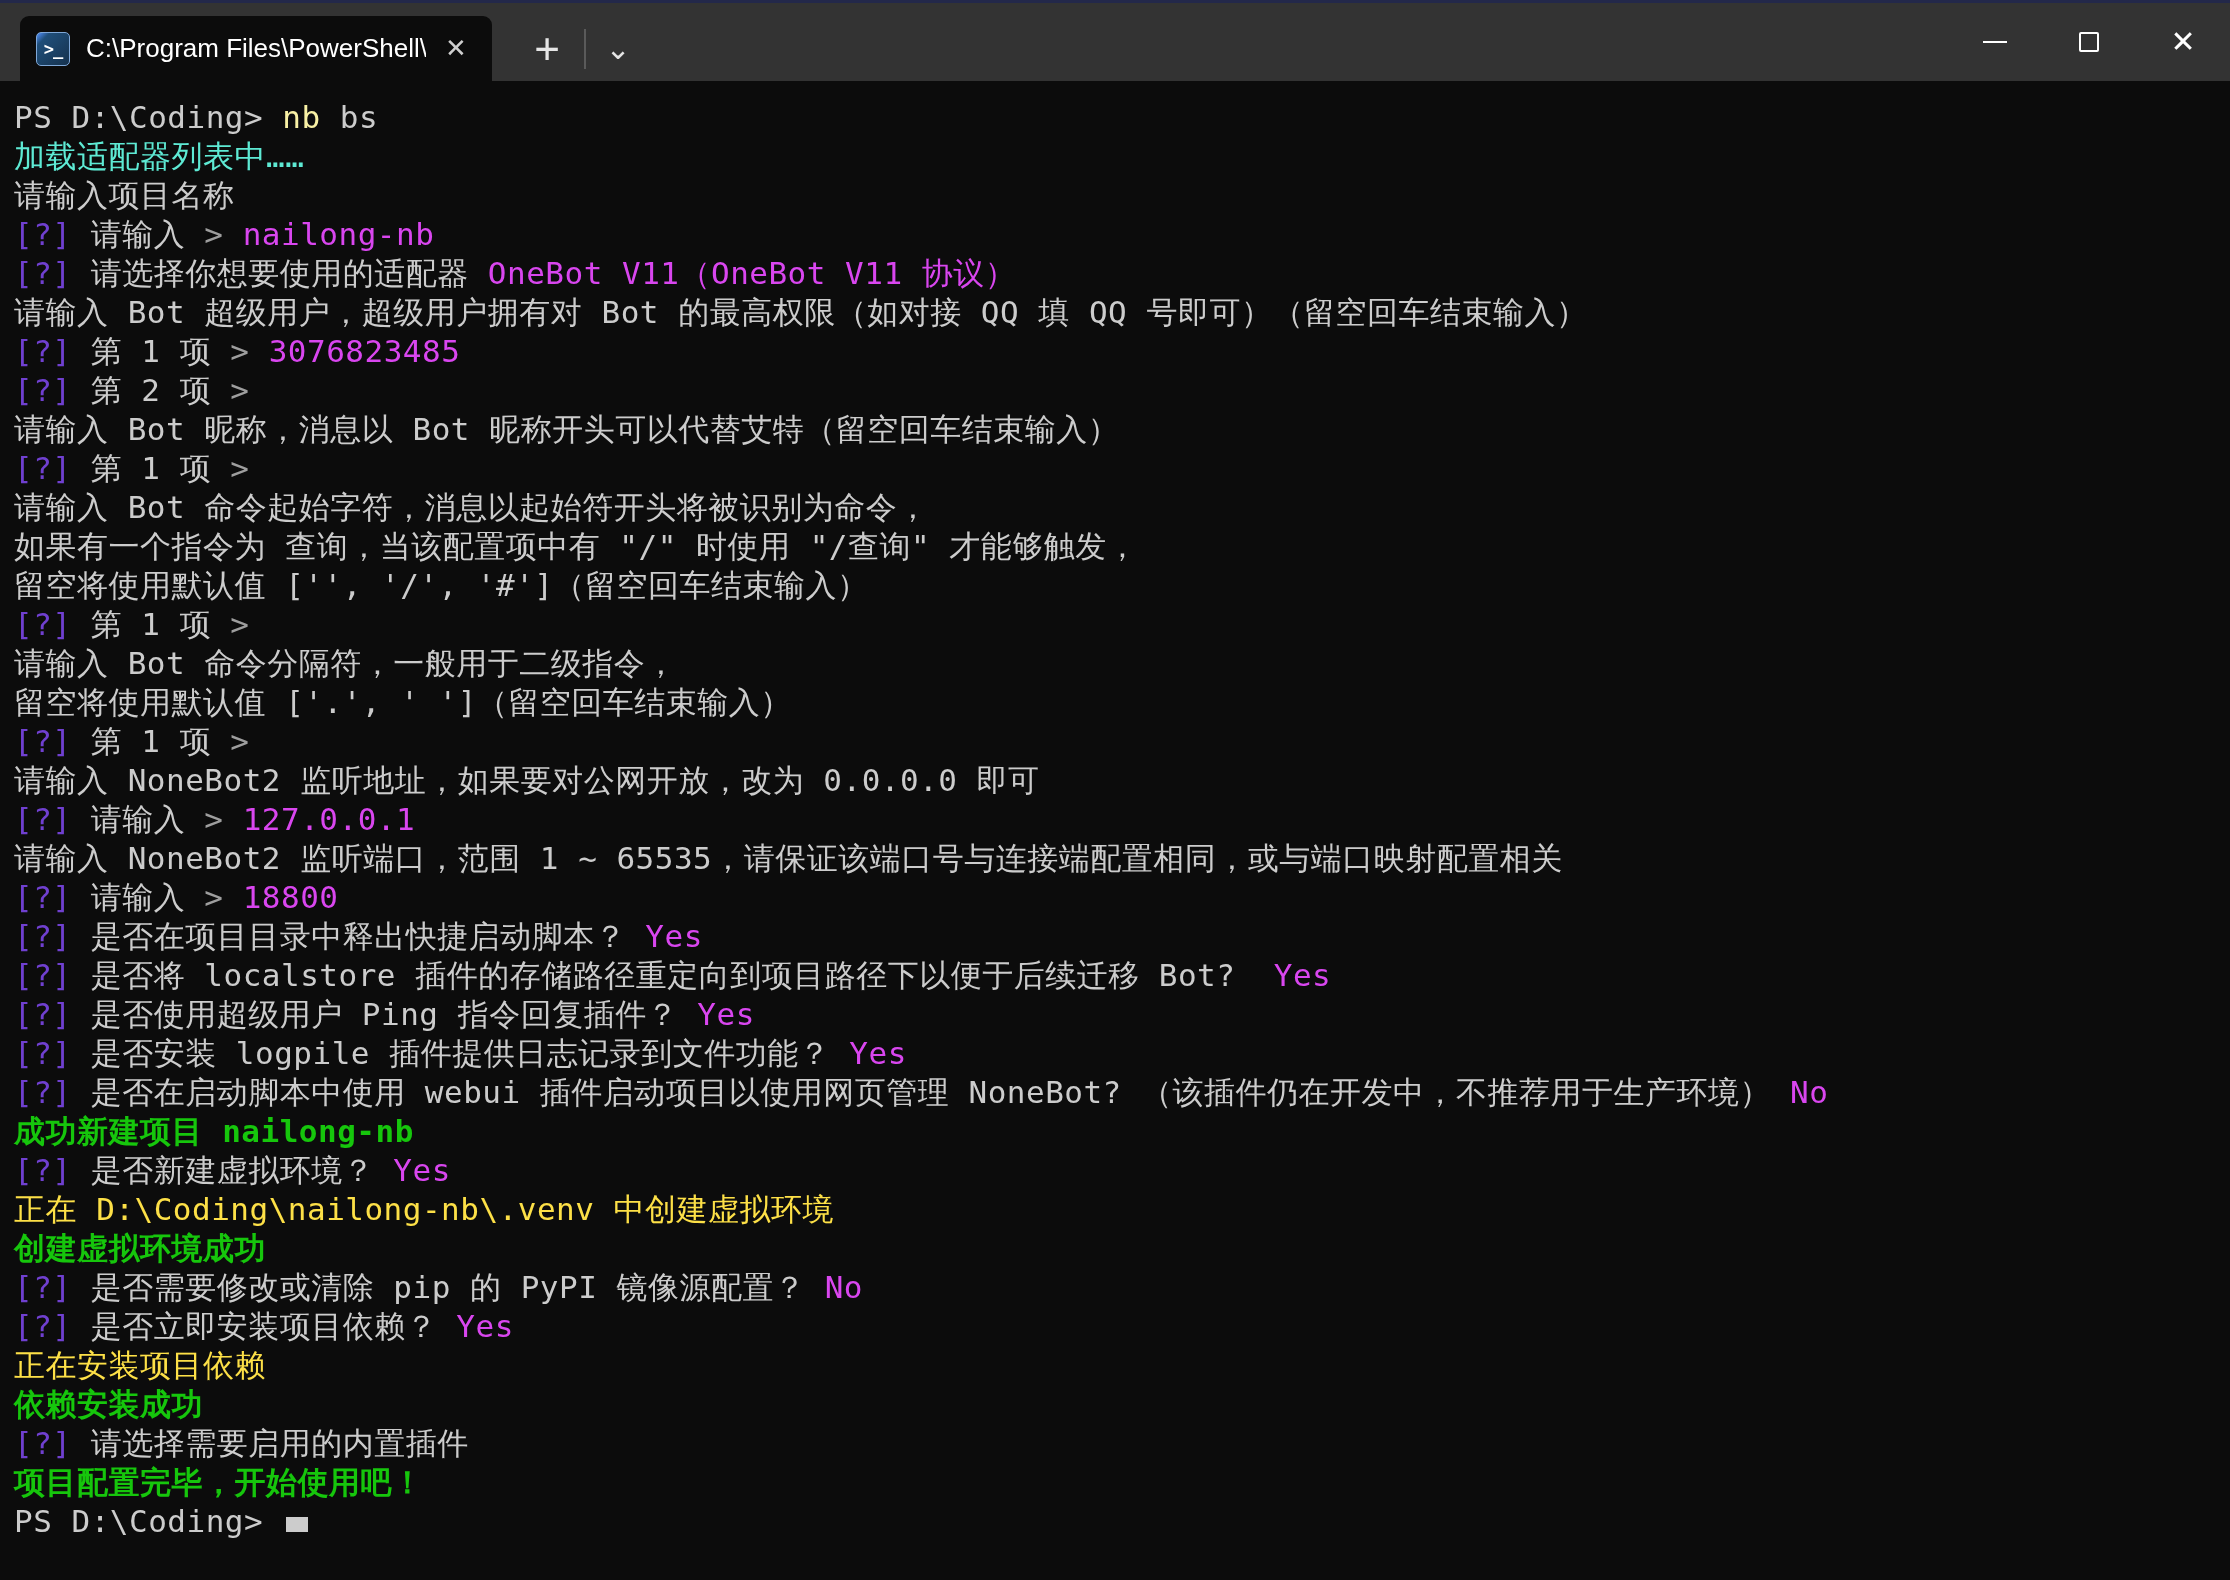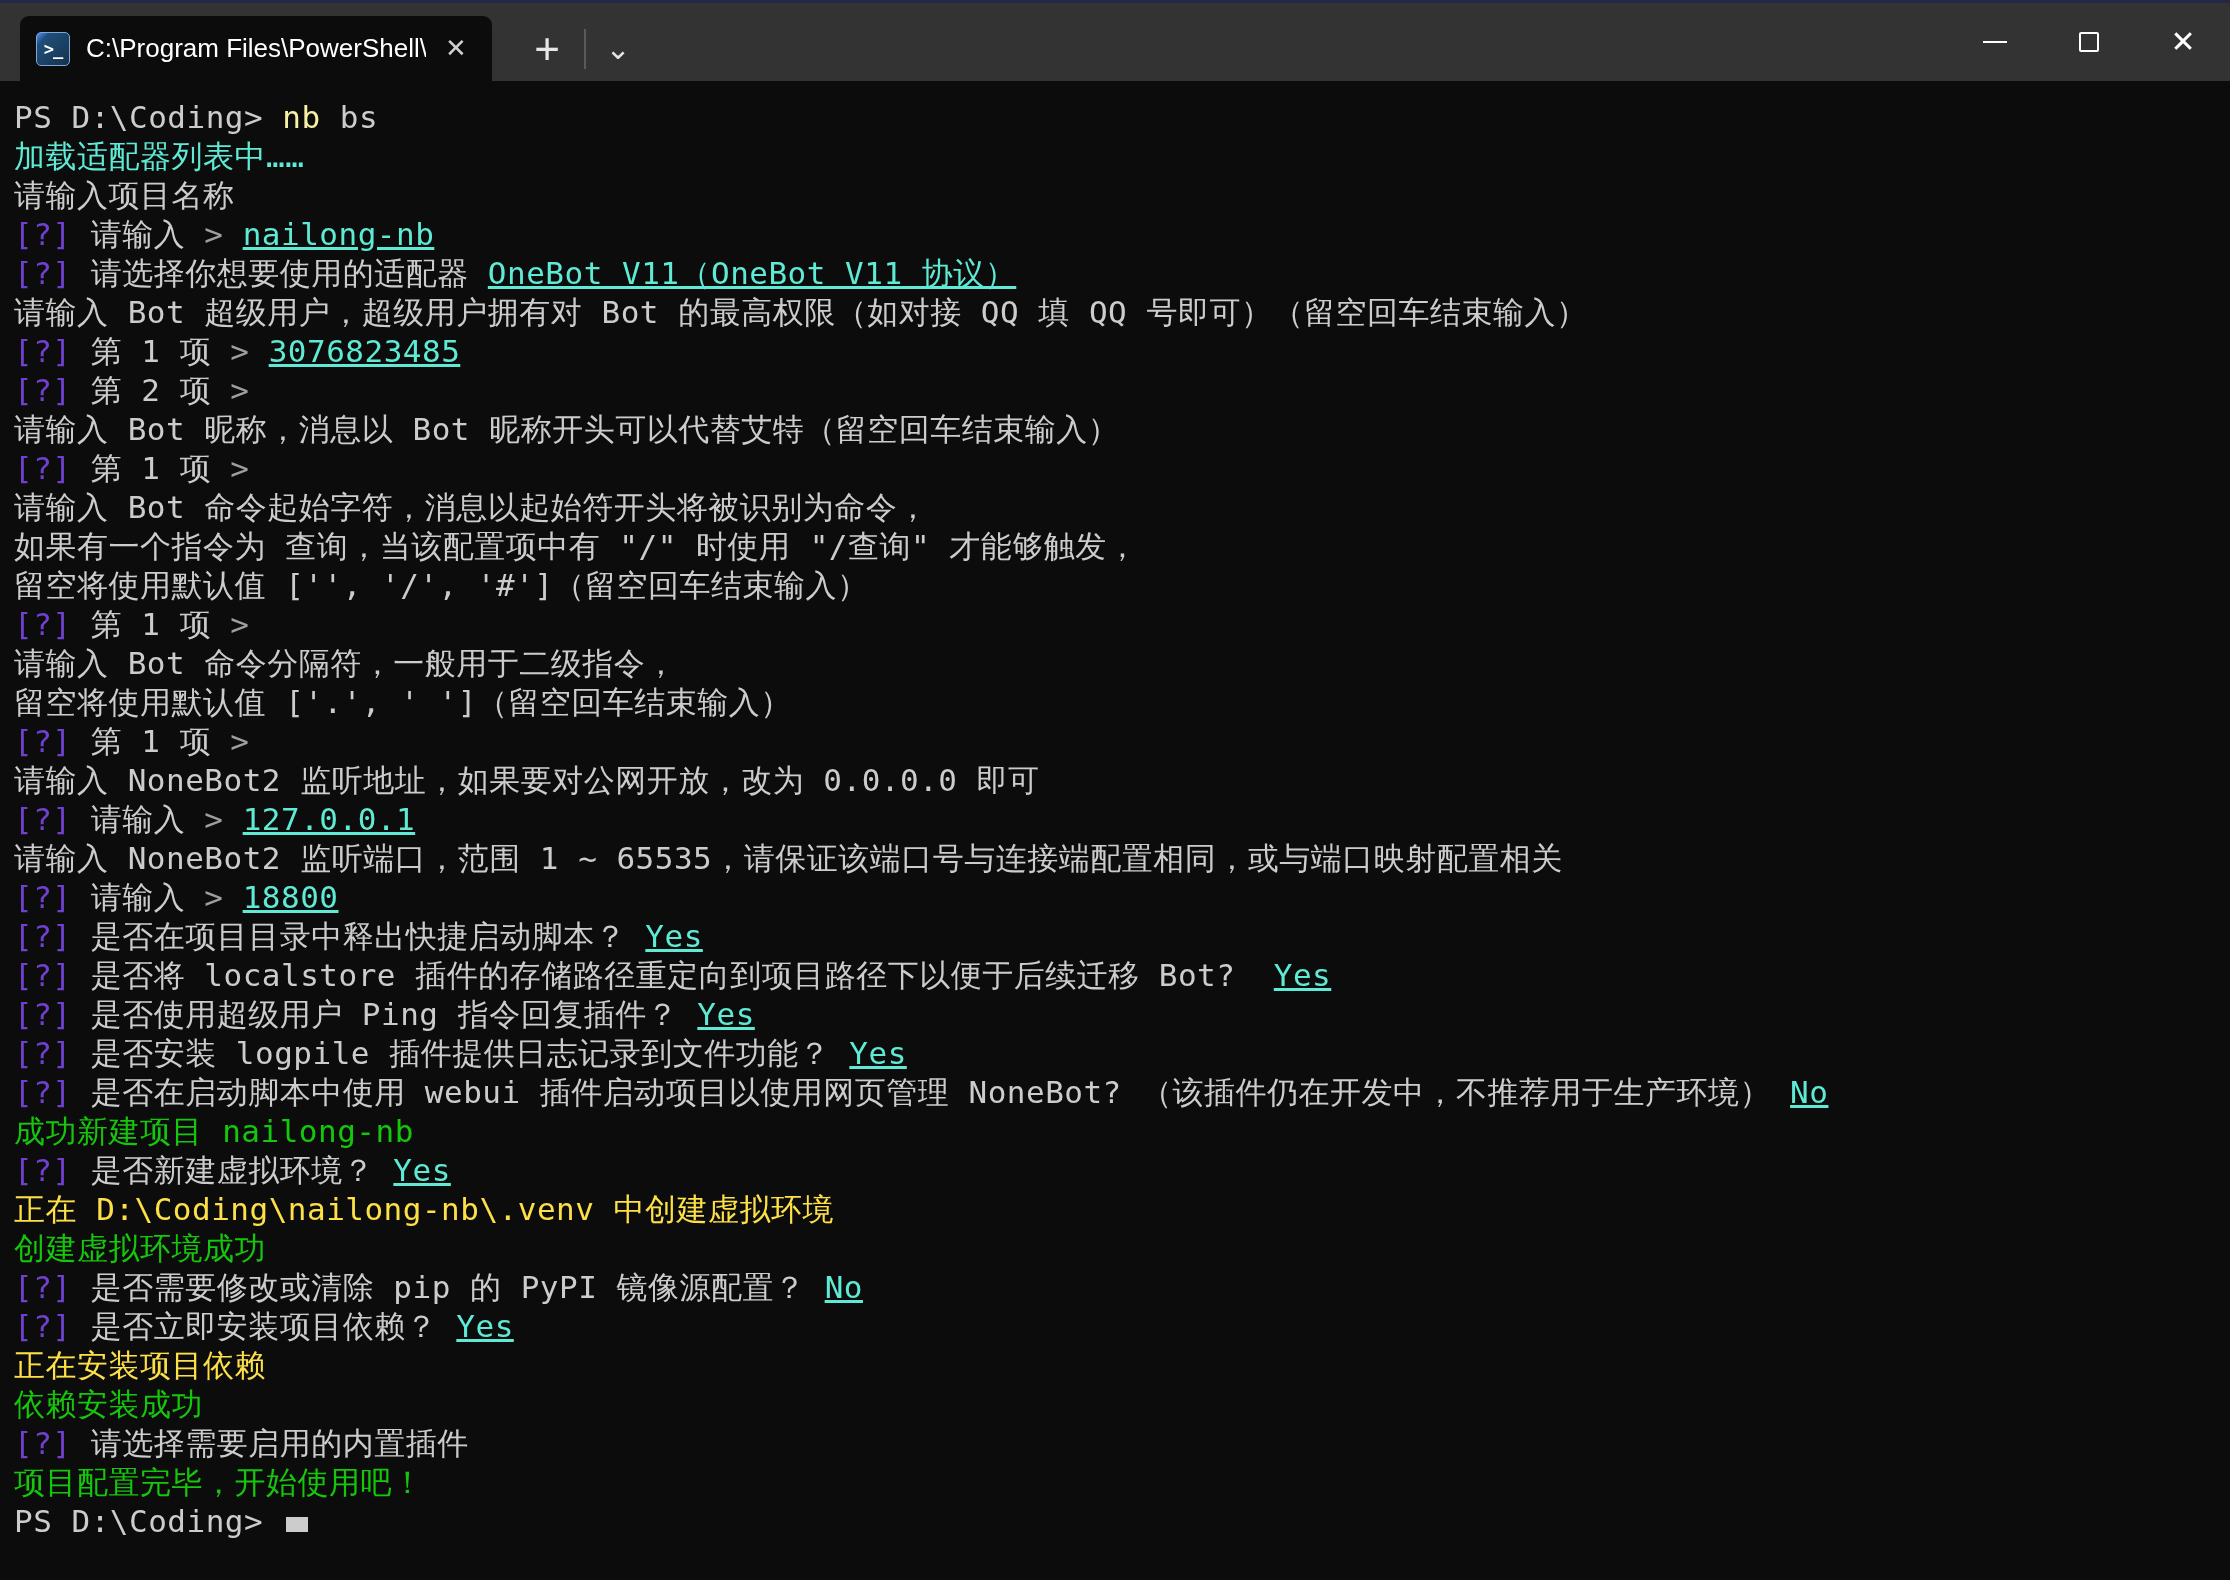--- a/index.html
+++ b/index.html
@@ -89,22 +89,22 @@
     letter-spacing: 0.5px;
     color: #CCCCCC;
     white-space: pre-wrap;
     overflow: hidden;
   }
   .term-line { min-height: 39px; }
   .c-fg      { color: #CCCCCC; }
   .c-cmd     { color: #F9F1A5; }
   .c-byellow { color: #5eead4; }
   .c-purple  { color: #7040D0; }
-  .c-orange  { color: #5eead4; text-decoration: underline; }
-  .c-green   { color: #16C60C; }
+  .c-orange  { color: #d946ef; }
+  .c-green   { color: #16C60C; font-weight: bold; }
   .c-yellow  { color: #fde047; }
   .c-dim     { color: #9E9E9E; }
   .cursor {
     display: inline-block;
     width: 22px; height: 15px;
     background: #CCCCCC;
     vertical-align: baseline;
     margin-left: 4px;
   }
 </style>

